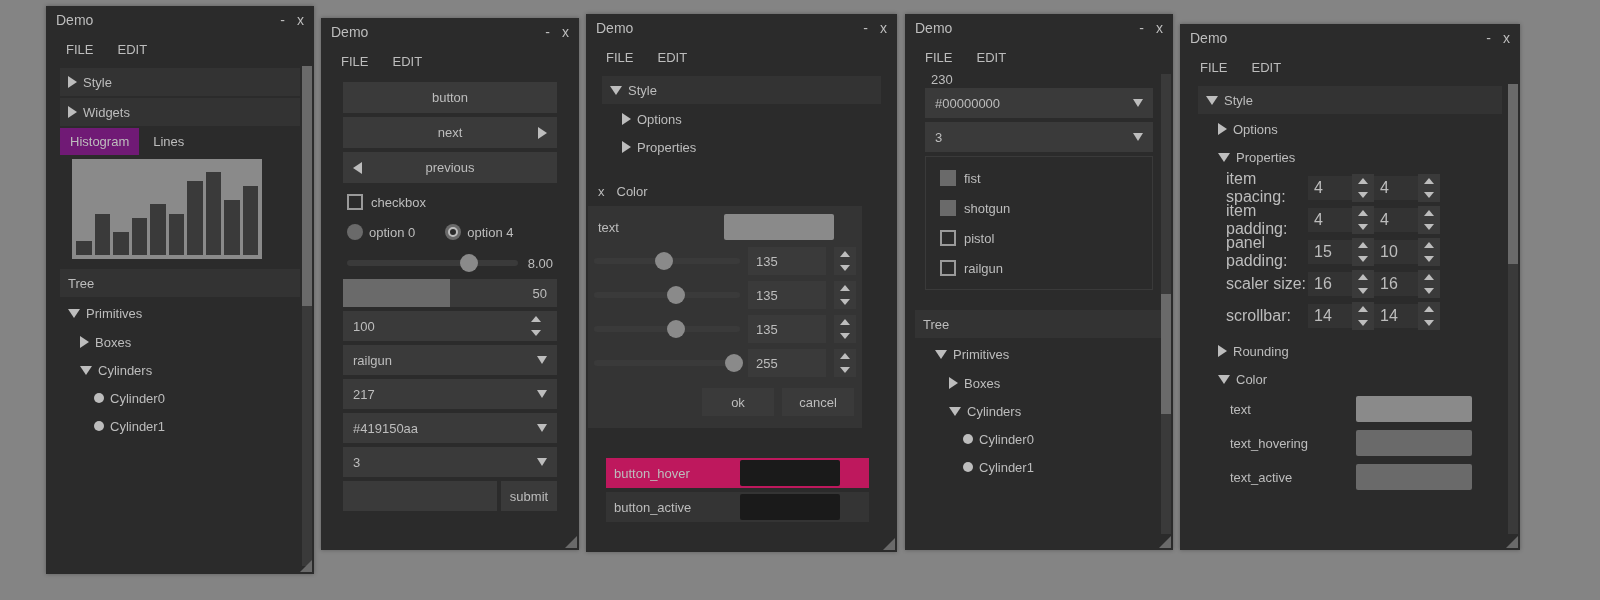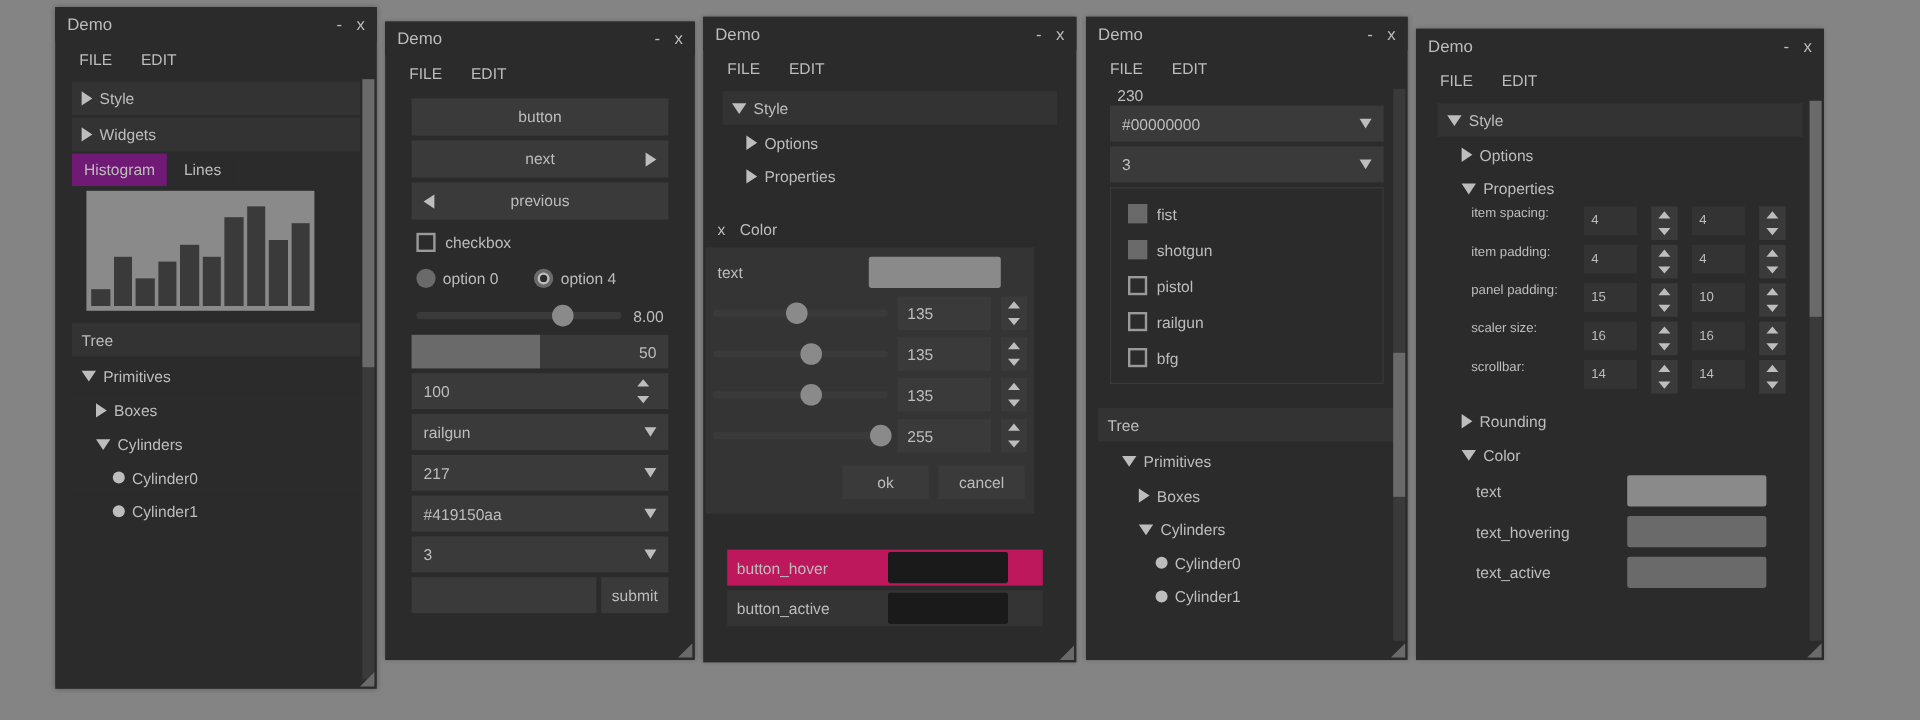--- a/index.html
+++ b/index.html
@@ -180,21 +180,21 @@
   
   .stepper-row { display: flex; align-items: center; gap: 8px; height: 30px; margin-bottom: 4px; }
   .stepper-input { flex: 1; height: 28px; background: #3a3a3a; color: #bdbdbd; display: flex; align-items: center; padding: 0 8px; font-size: 13px; }
   .stepper-btns { width: 22px; height: 28px; background: #3a3a3a; display: flex; flex-direction: column; justify-content: space-around; align-items: center; }
   .stepper-up { width: 0; height: 0; border-left: 5px solid transparent; border-right: 5px solid transparent; border-bottom: 6px solid #bdbdbd; }
   .stepper-dn { width: 0; height: 0; border-left: 5px solid transparent; border-right: 5px solid transparent; border-top: 6px solid #bdbdbd; }
   
   .dlg-buttons { display: flex; gap: 8px; justify-content: flex-end; padding: 6px 2px; }
   .dlg-btn { width: 72px; height: 28px; background: #3a3a3a; color: #bdbdbd; display: flex; align-items: center; justify-content: center; font-size: 13px; }
   
-  .prop-row { display: flex; height: 32px; color: #bdbdbd; font-size: 11px; gap: 12px; }
+  .prop-row { display: flex; align-items: center; height: 32px; color: #bdbdbd; font-size: 16px; gap: 0; }
   .prop-label { width: 82px; }
   .prop-field { width: 44px; height: 24px; background: #333333; display: flex; align-items: center; padding: 0 6px; }
   
   .scroll { position: absolute; right: 2px; width: 10px; background: #3a3a3a; }
   .scroll-thumb { position: absolute; left: 0; width: 100%; background: #6a6a6a; }
   
   .resize-corner {
     position: absolute; right: 2px; bottom: 2px;
     width: 0; height: 0;
     border-left: 12px solid transparent;
@@ -479,24 +479,20 @@
           <span>shotgun</span>
         </div>
       <div class="checkbox-row">
           <span class="checkbox"></span>
           <span>pistol</span>
         </div>
       <div class="checkbox-row">
           <span class="checkbox"></span>
           <span>railgun</span>
         </div>
-      <div class="checkbox-row">
-          <span class="checkbox"></span>
-          <span>bfg</span>
-        </div>
     </div>
   </div>
   <div style="padding:0 10px; margin-top:20px;">
     <div class="section-header">
       <span>Tree</span>
     </div>
     <div class="row dark indent1">
       <span class="tri-down"></span>
       <span>Primitives</span>
     </div>

